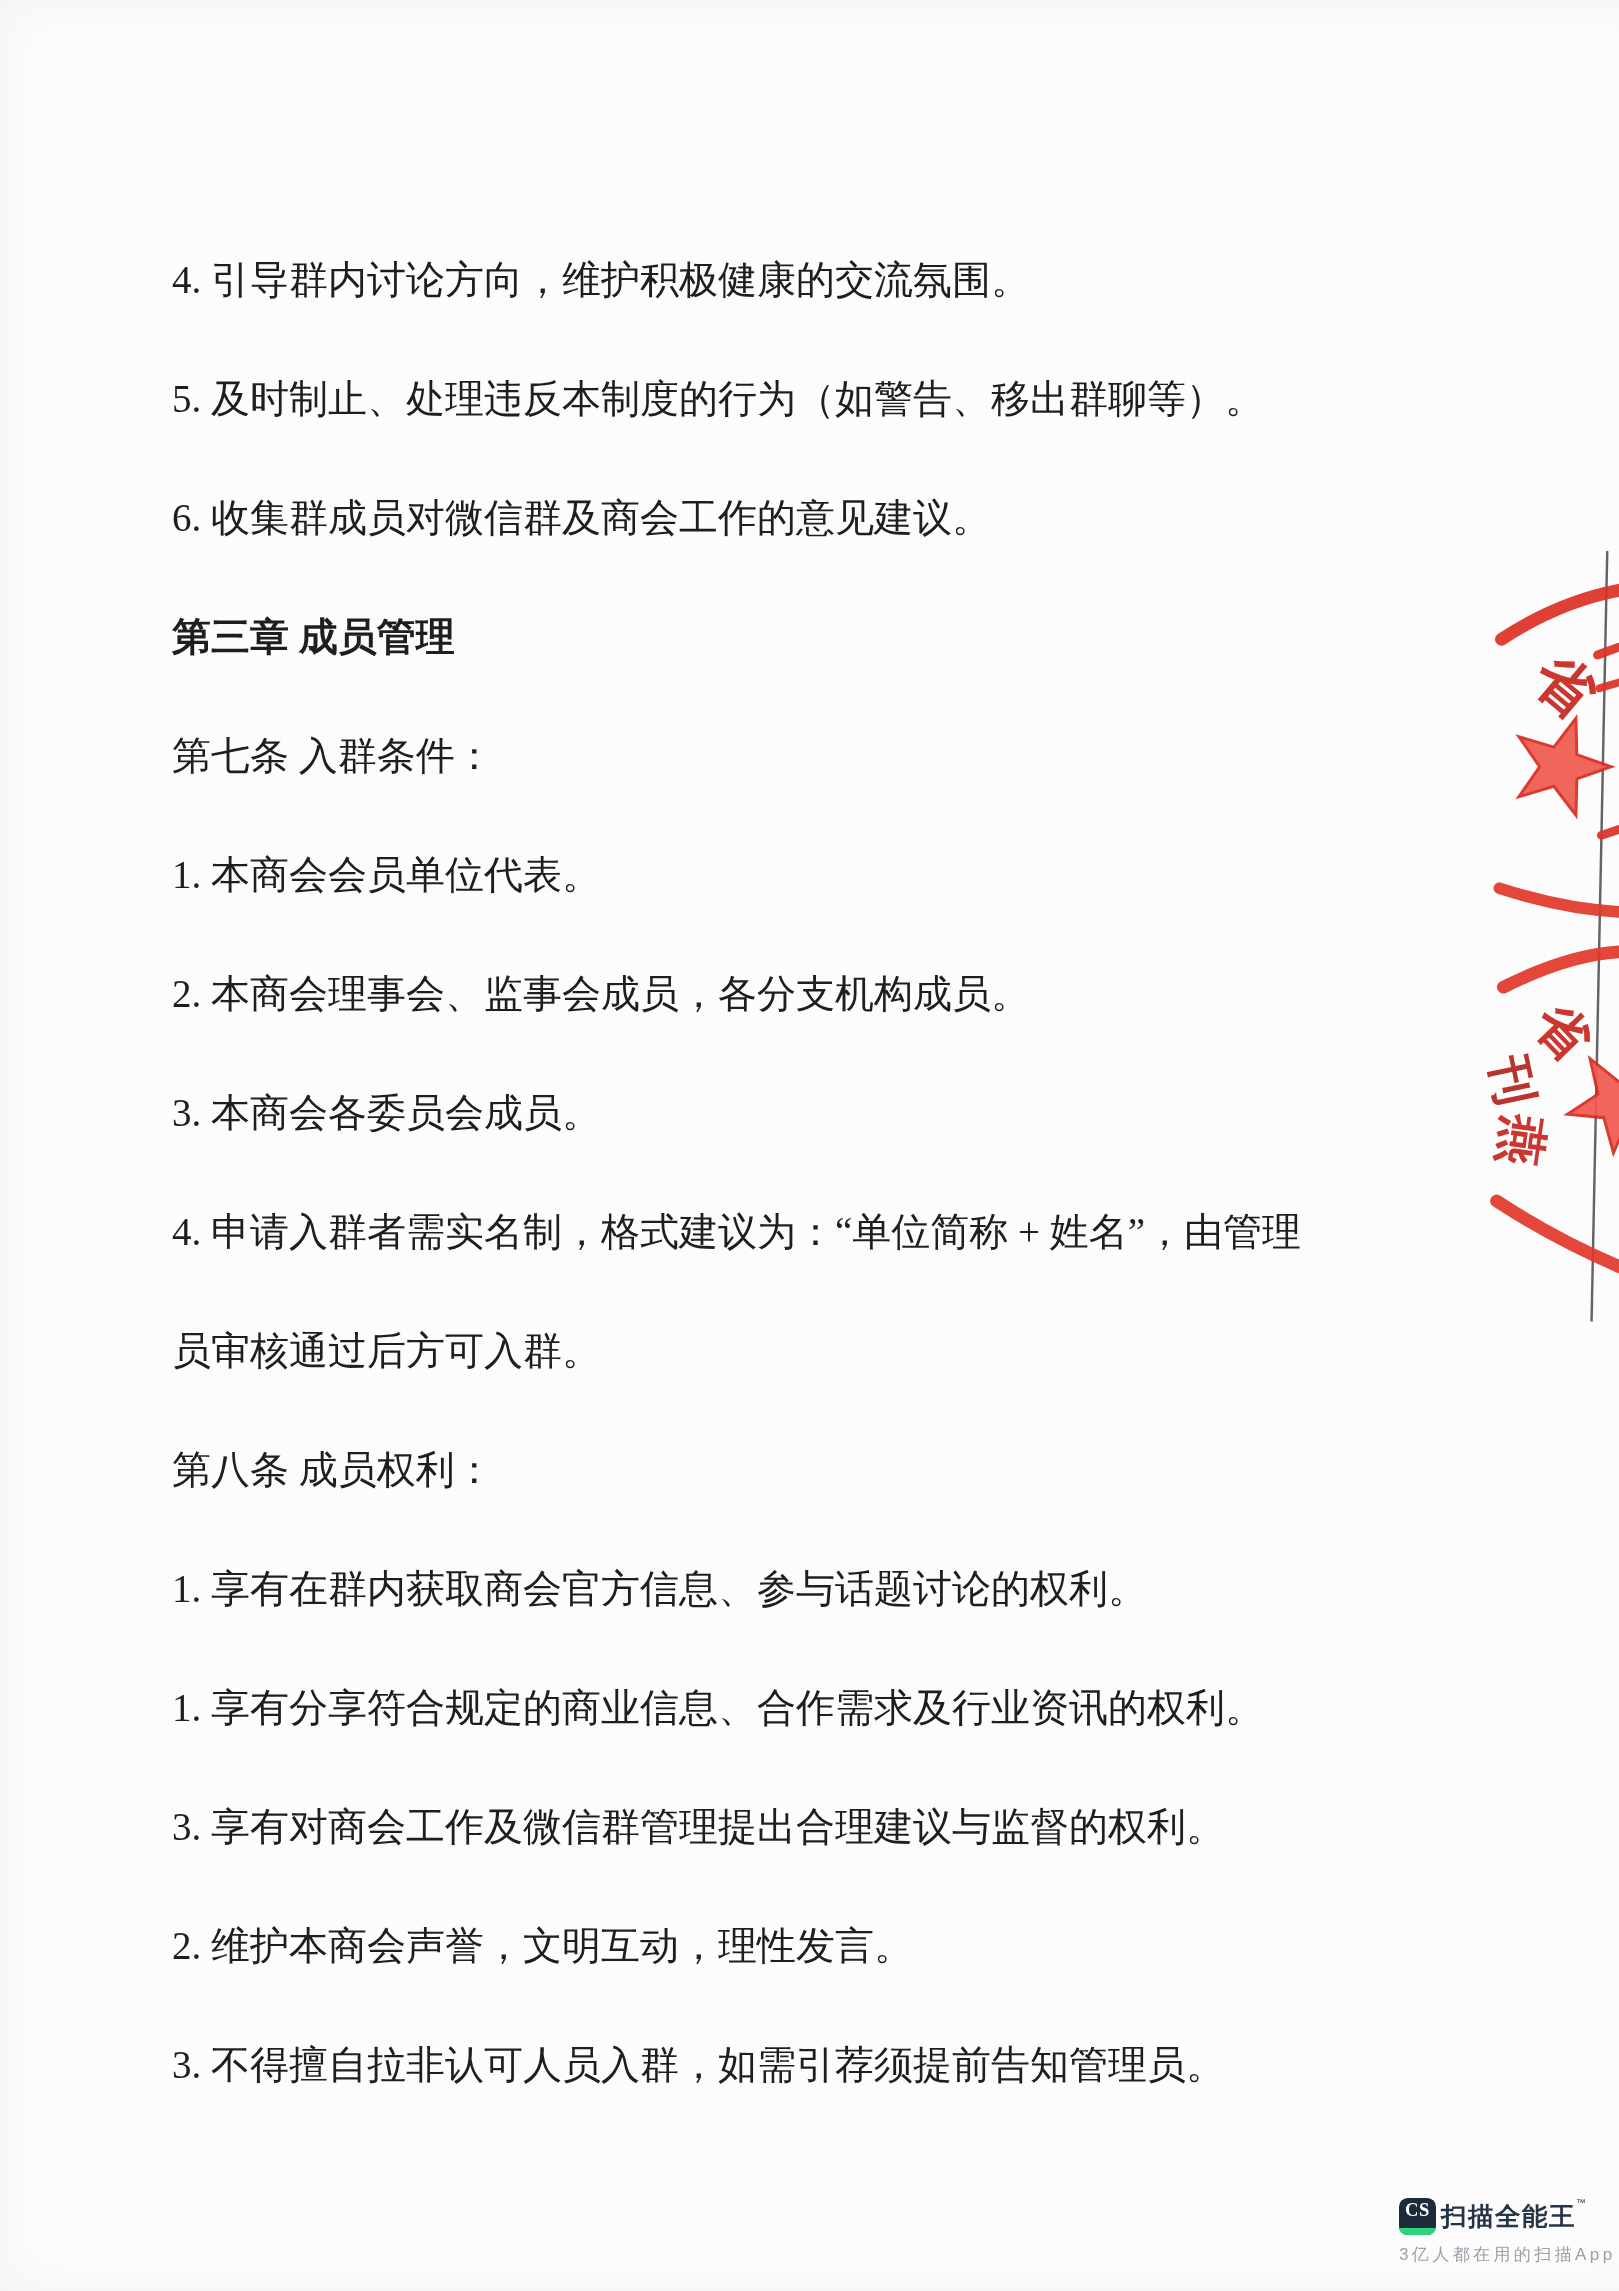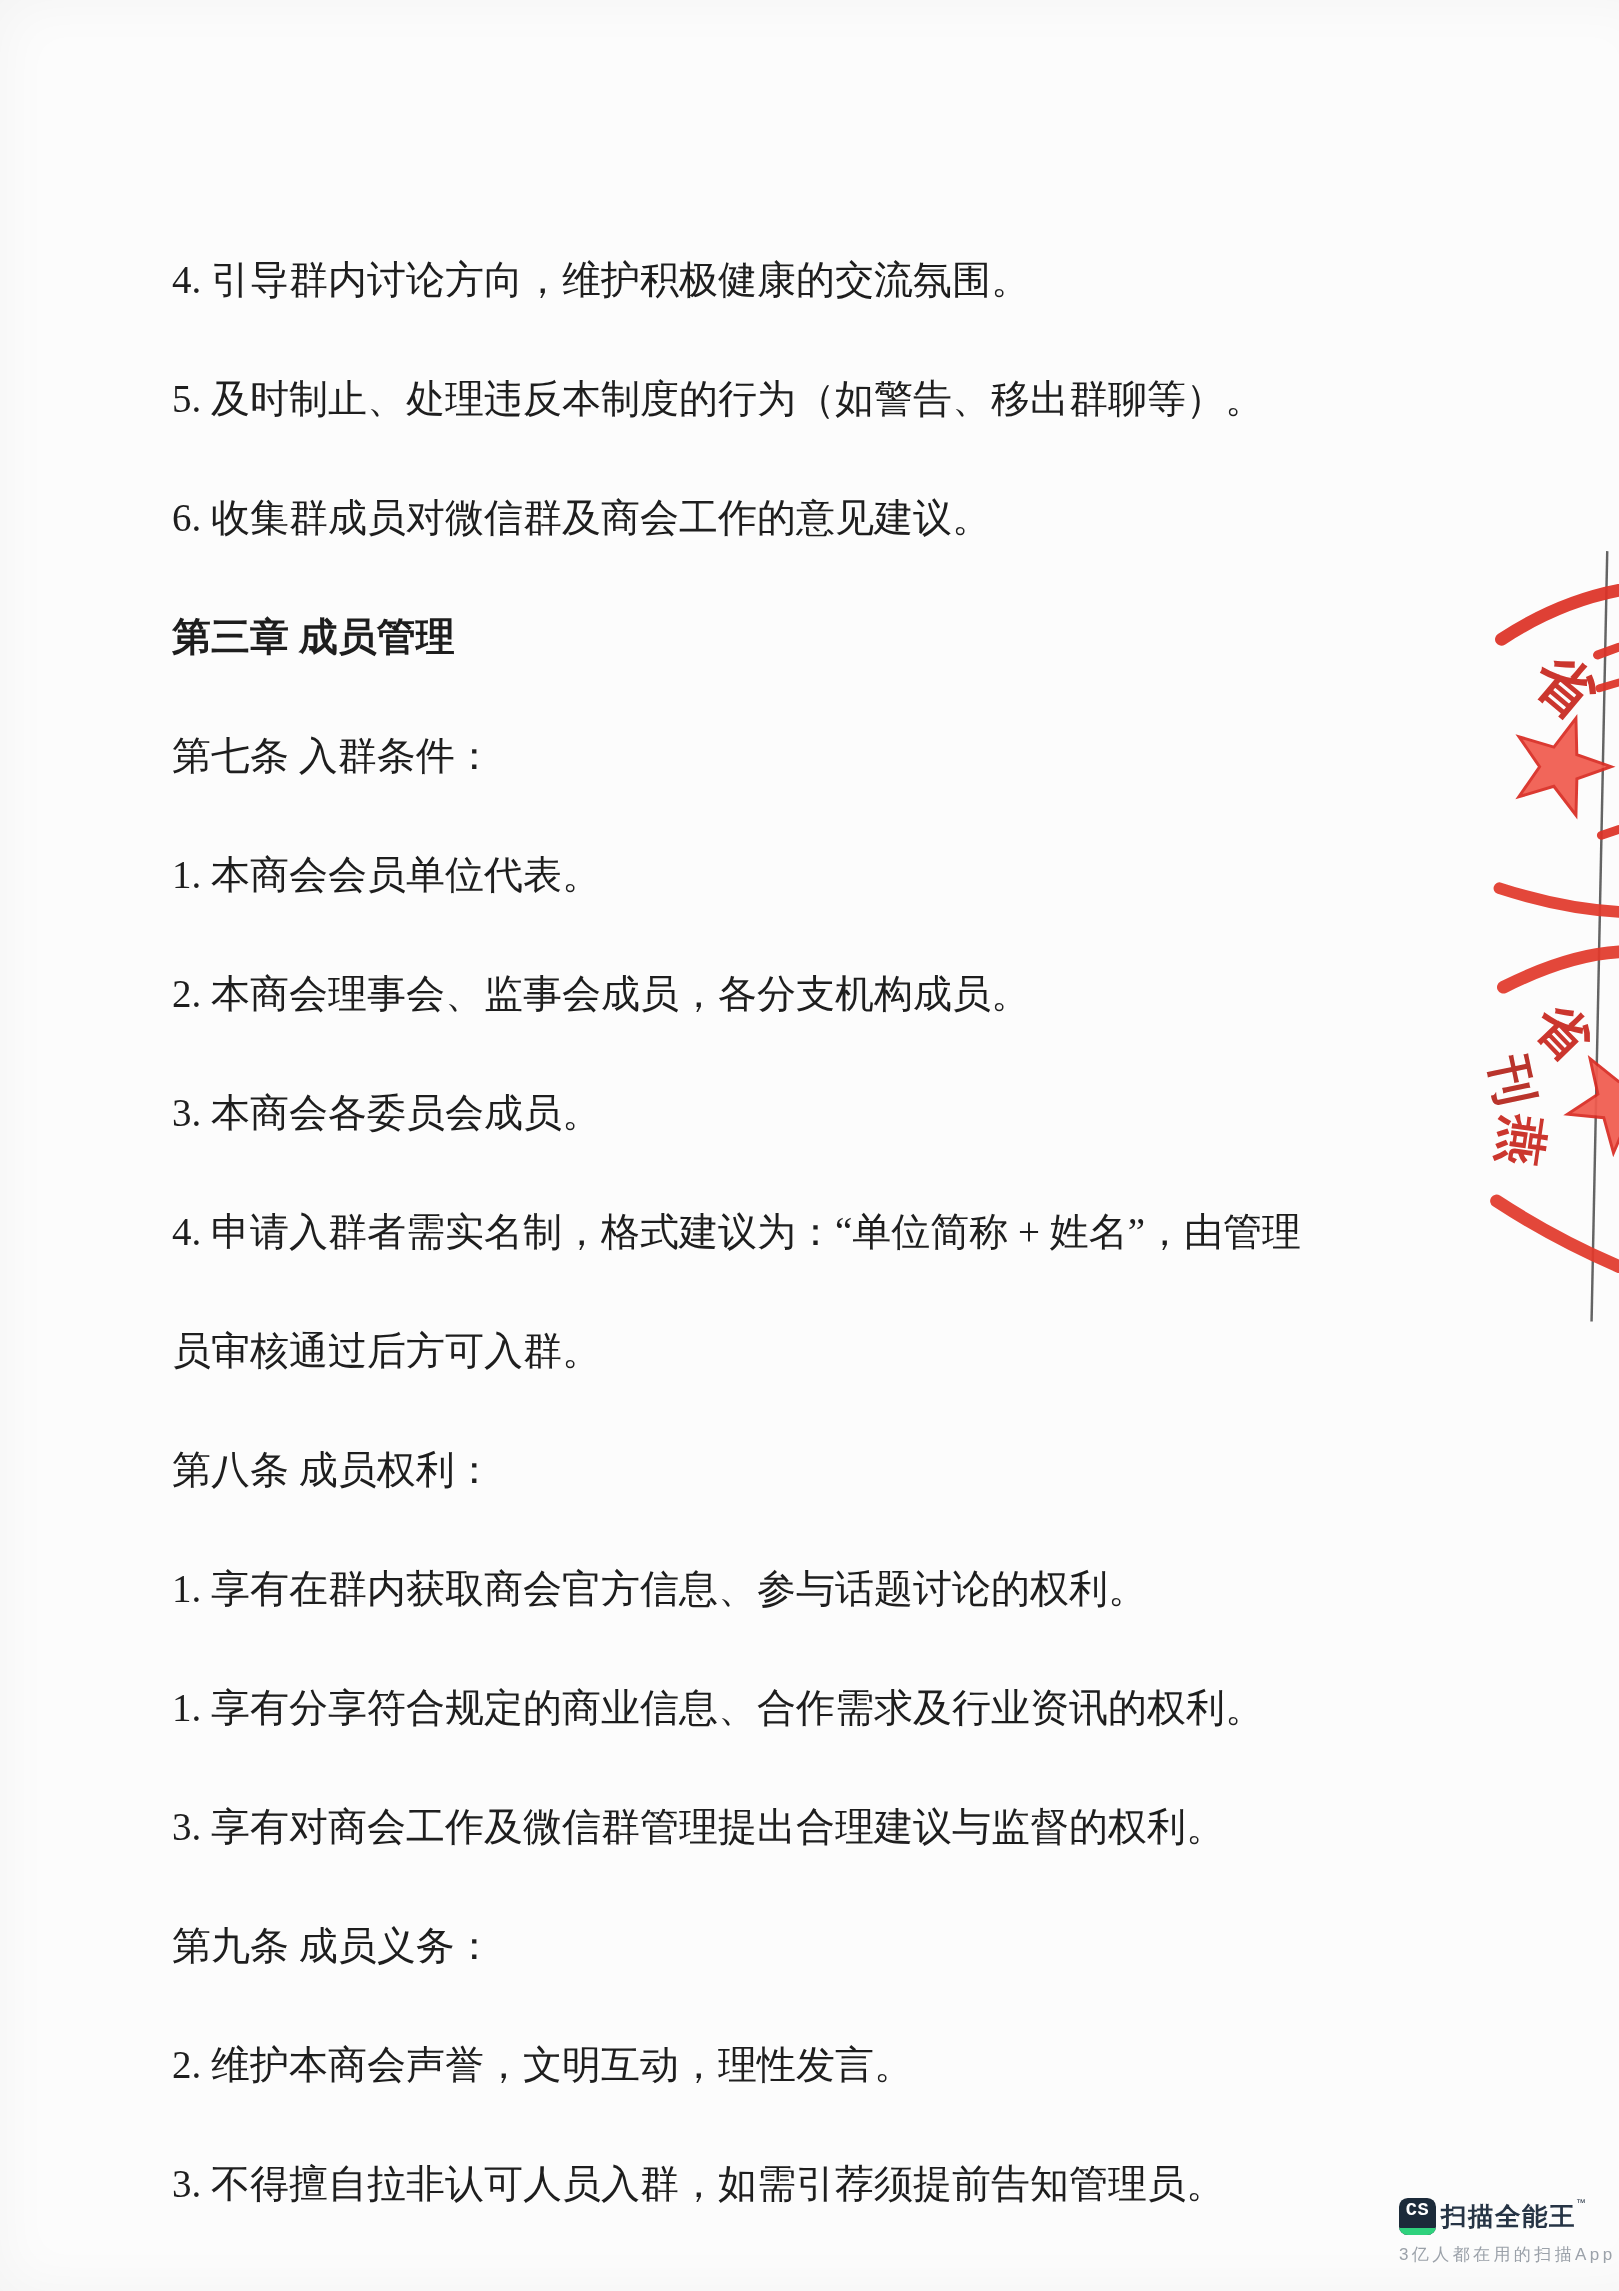--- a/index.html
+++ b/index.html
@@ -33,21 +33,21 @@
     position:relative;
     width:37px; height:37px;
     background:#1c2b3a;
     border-radius:8.8px;
     display:flex; align-items:center; justify-content:center;
     overflow:hidden;
     flex:0 0 auto;
   }
   .wm-cs {
     color:#ffffff;
-    font-family:Liberation Mono, monospace;
+    font-family:Liberation Serif, serif;
     font-weight:bold; font-size:18.6px; letter-spacing:0.5px;
     margin-bottom:13px;
   }
   .wm-green {
     position:absolute; left:0; right:0; bottom:0;
     height:6.9px; background:#2fd27d;
   }
   .wm-name-wrap { margin-left:5px; white-space:nowrap; }
   .wm-name {
     font-family:"Liberation Sans","DejaVu Sans",sans-serif;
@@ -76,21 +76,20 @@
       <p class="line">第七条 入群条件：</p>
       <p class="line">1. 本商会会员单位代表。</p>
       <p class="line">2. 本商会理事会、监事会成员，各分支机构成员。</p>
       <p class="line">3. 本商会各委员会成员。</p>
       <p class="line">4. 申请入群者需实名制，格式建议为：“单位简称 + 姓名”，由管理</p>
       <p class="line">员审核通过后方可入群。</p>
       <p class="line">第八条 成员权利：</p>
       <p class="line">1. 享有在群内获取商会官方信息、参与话题讨论的权利。</p>
       <p class="line">1. 享有分享符合规定的商业信息、合作需求及行业资讯的权利。</p>
       <p class="line">3. 享有对商会工作及微信群管理提出合理建议与监督的权利。</p>
-      <p class="line">第九条 成员义务：</p>
       <p class="line">2. 维护本商会声誉，文明互动，理性发言。</p>
       <p class="line">3. 不得擅自拉非认可人员入群，如需引荐须提前告知管理员。</p>
     </div>
 
   <svg class="seal-svg" width="1619" height="2292" viewBox="0 0 1652 2338">
 
     <line x1="1640" y1="562" x2="1624" y2="1348" stroke="#4a4a4a" stroke-width="2.5" opacity="0.85"></line>
 
     <g opacity="0.93">
       <path d="M 1532 652 Q 1590 614 1652 602" fill="none" stroke="#dd3227" stroke-width="13" stroke-linecap="round"></path>

